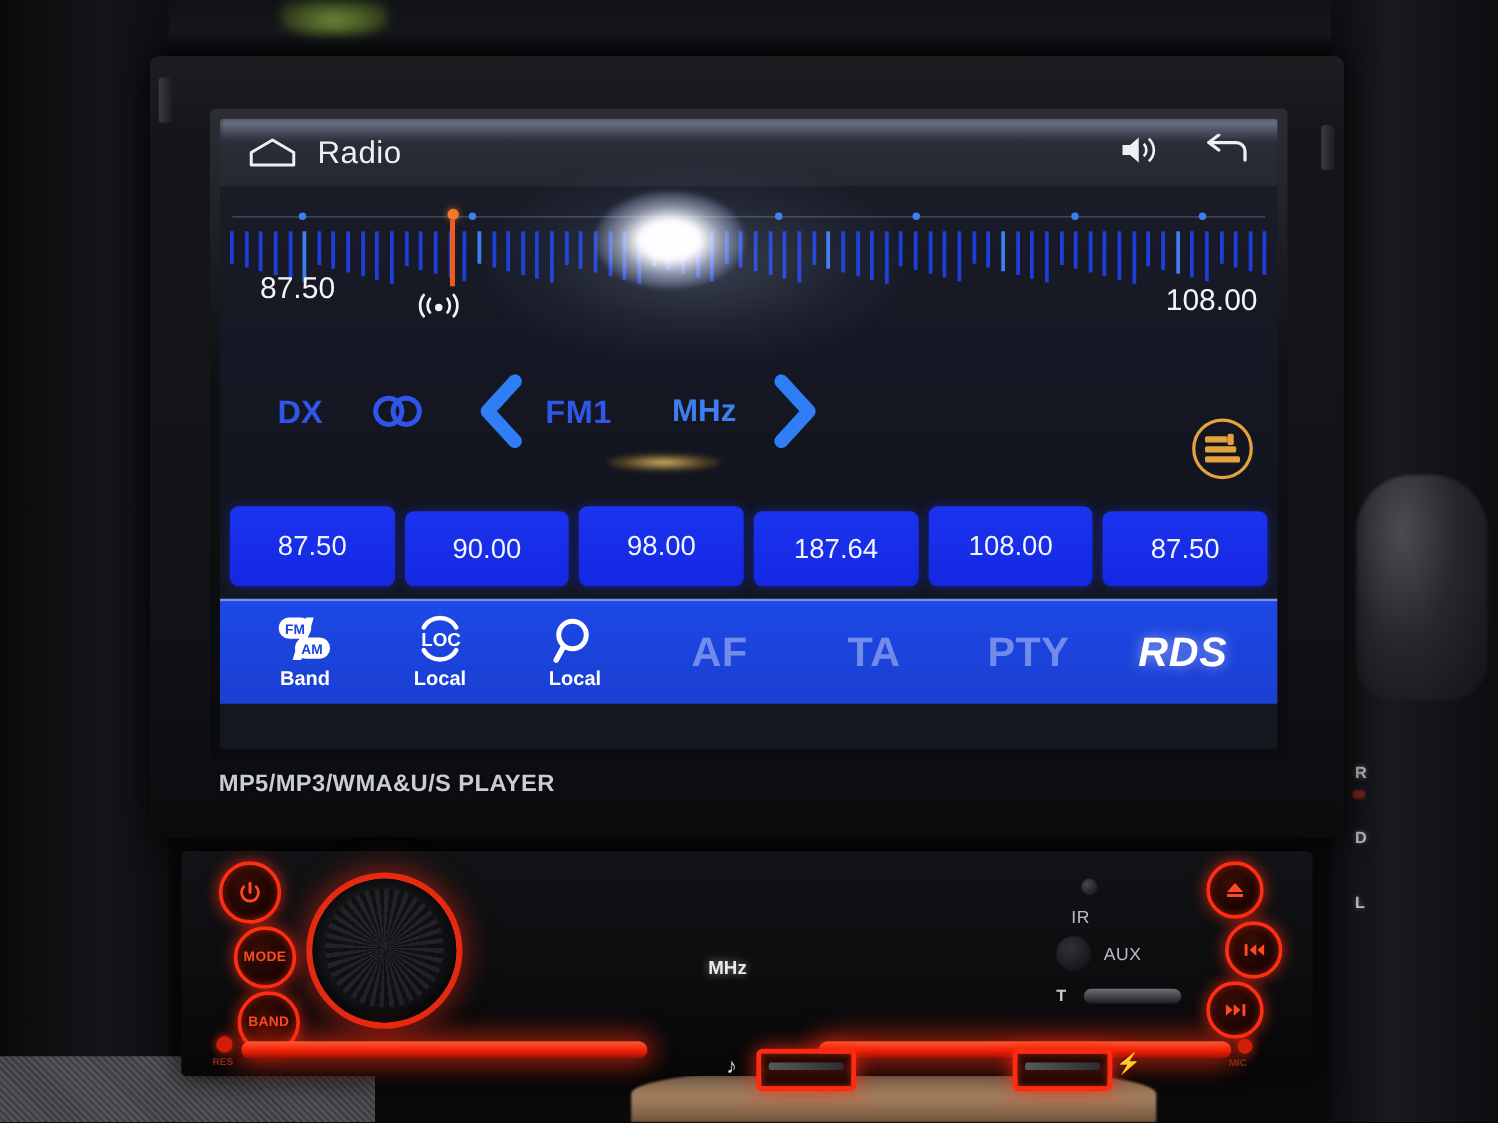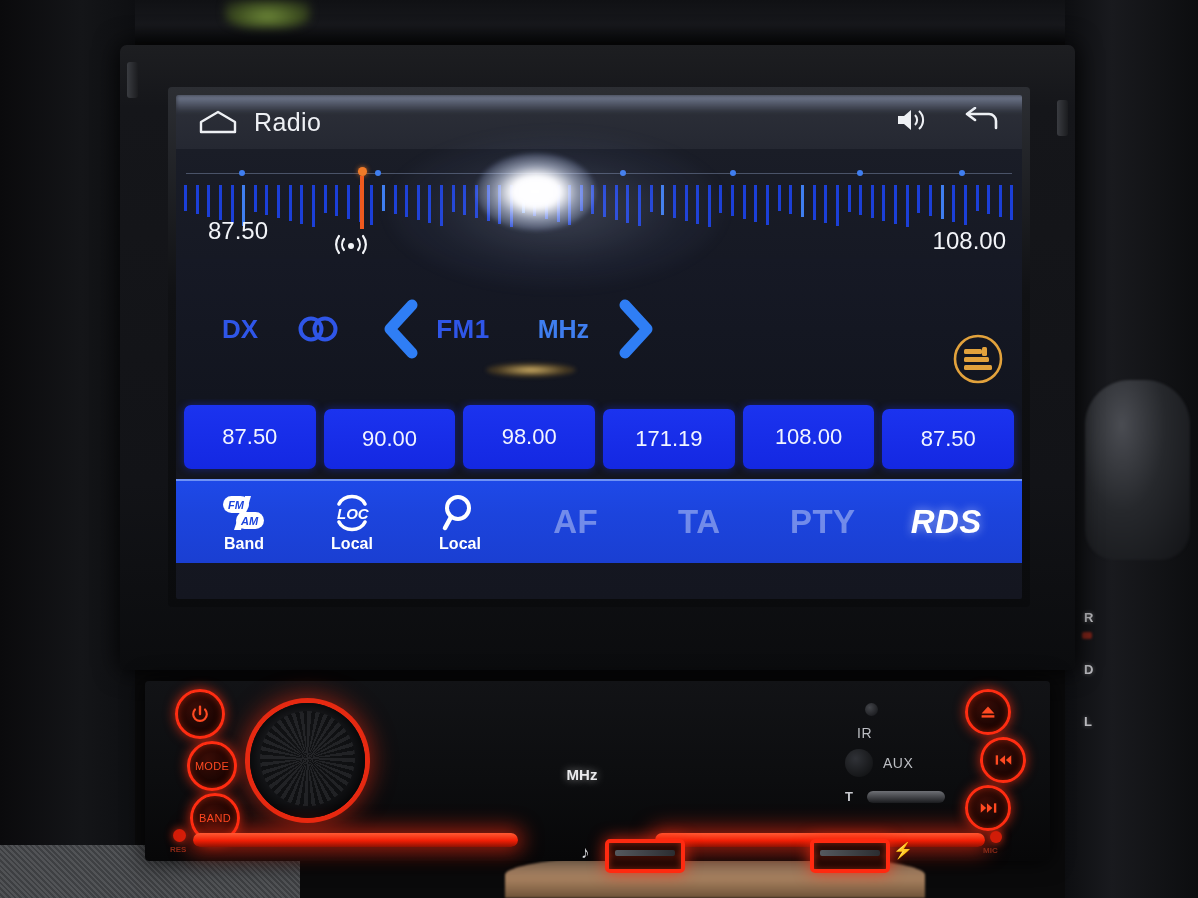--- a/index.html
+++ b/index.html
@@ -98,21 +98,21 @@
     background:linear-gradient(180deg,#12151f 0%,#14161f 100%);}
   .preset-btn{flex:1;border-radius:7px;background:linear-gradient(180deg,#1b33ef 0%,#1428e2 100%);
     display:flex;align-items:center;justify-content:center;color:#f2f5ff;font-size:22px;
     box-shadow:0 0 9px rgba(28,52,240,.45);}
   .preset-btn:nth-child(2),.preset-btn:nth-child(4),.preset-btn:nth-child(6){margin-top:4px;}
 
   
   #toolbar{height:84px;background:linear-gradient(180deg,#1e49e8 0%,#1c44dd 40%,#1a3fd2 100%);
     display:flex;align-items:center;border-top:2px solid #6f92f5;box-sizing:border-box;padding:0 14px;}
   .tool{display:flex;flex-direction:column;align-items:center;justify-content:center;width:108px;}
-  .tool .glyph{height:40px;display:flex;align-items:flex-end;justify-content:center;font-style:italic;}
+  .tool .glyph{height:40px;display:flex;justify-content:center;}
   .tool .cap{color:#ffffff;font-size:16px;font-weight:bold;margin-top:3px;}
   .rds-item{flex:1;text-align:center;font-size:33px;font-weight:bold;letter-spacing:.5px;}
   .rds-dim{color:rgba(233,240,255,.42);}
   .rds-on{color:#ffffff;text-shadow:0 0 10px rgba(255,255,255,.5);font-style:italic;}
 
   
   .glare{position:absolute;border-radius:50%;pointer-events:none;}
   #glare-big{left:300px;top:58px;width:120px;height:78px;
     background:radial-gradient(ellipse at 50% 50%,#ffffff 0%,#fdfdff 28%,rgba(220,230,255,.55) 48%,rgba(150,180,255,.12) 72%,rgba(0,0,0,0) 100%);
     filter:blur(2px);}
@@ -130,21 +130,21 @@
     letter-spacing:.3px;text-shadow:0 0 3px rgba(0,0,0,.8);}
 
   
   #panel{position:absolute;left:25px;top:636px;width:905px;height:180px;border-radius:4px;
     background:linear-gradient(180deg,#121316 0%,#0c0d0f 55%,#070708 100%);
     box-shadow:0 0 22px rgba(0,0,0,.85);}
   .rbtn{position:absolute;border-radius:50%;border:3px solid #ff2d12;
     background:radial-gradient(circle at 40% 35%,#3a0c06 0%,#160402 70%);
     box-shadow:0 0 12px rgba(255,45,18,.75),inset 0 0 7px rgba(255,60,25,.45);
     display:flex;align-items:center;justify-content:center;
-    color:#ff4a22;font-size:10px;font-weight:normal;letter-spacing:.3px;}
+    color:#ff4a22;font-size:10px;font-weight:bold;letter-spacing:.3px;}
   #btn-power{left:30px;top:8px;width:44px;height:44px;}
   #btn-mode{left:42px;top:60px;width:44px;height:44px;font-size:11px;}
   #btn-band{left:45px;top:112px;width:44px;height:44px;font-size:11px;}
   #knob{position:absolute;left:105px;top:22px;width:115px;height:115px;border-radius:50%;
     background:radial-gradient(circle at 45% 40%,#2a2b2f 0%,#141518 55%,#050506 100%);
     box-shadow:0 0 0 5px rgba(255,45,18,.85),0 0 24px 6px rgba(255,45,18,.55),inset 0 0 18px rgba(0,0,0,.9);}
   #knob::after{content:"";position:absolute;left:10px;top:8px;width:95px;height:95px;border-radius:50%;
     background:repeating-conic-gradient(from 0deg,#232427 0deg 5deg,#0e0f11 5deg 10deg);opacity:.85;}
   #res-dot{position:absolute;left:28px;top:148px;width:13px;height:13px;border-radius:50%;
     background:#d11c08;box-shadow:0 0 8px rgba(255,50,20,.8);}
@@ -386,21 +386,21 @@
             <div class="preset-btn">
               <span>87.50</span>
             </div>
             <div class="preset-btn">
               <span>90.00</span>
             </div>
             <div class="preset-btn">
               <span>98.00</span>
             </div>
             <div class="preset-btn">
-              <span>171.19</span>
+              <span>187.64</span>
             </div>
             <div class="preset-btn">
               <span>108.00</span>
             </div>
             <div class="preset-btn">
               <span>87.50</span>
             </div>
           </div>
 
         <div id="toolbar">
@@ -447,20 +447,21 @@
             </div>
         </div>
 
         <div id="glare-soft" class="glare"></div>
         <div id="glare-big" class="glare"></div>
         <div id="glare-amber" class="glare"></div>
         <div id="glare-top" class="glare"></div>
       </div>
     </div>
 
+    <div id="model-text">MP5/MP3/WMA&amp;U/S PLAYER</div>
 
     <div id="panel">
 
       <div id="btn-power" class="rbtn">
         <svg viewBox="0 0 22 22" width="20" height="20">
           <path d="M11 3 L11 11" stroke="#ff4a22" stroke-width="2.6" stroke-linecap="round" fill="none"></path>
           <path d="M5.5 6 A7.5 7.5 0 1 0 16.5 6" stroke="#ff4a22" stroke-width="2.4" fill="none" stroke-linecap="round"></path>
         </svg>
       </div>
       <div id="btn-mode" class="rbtn">MODE</div>

